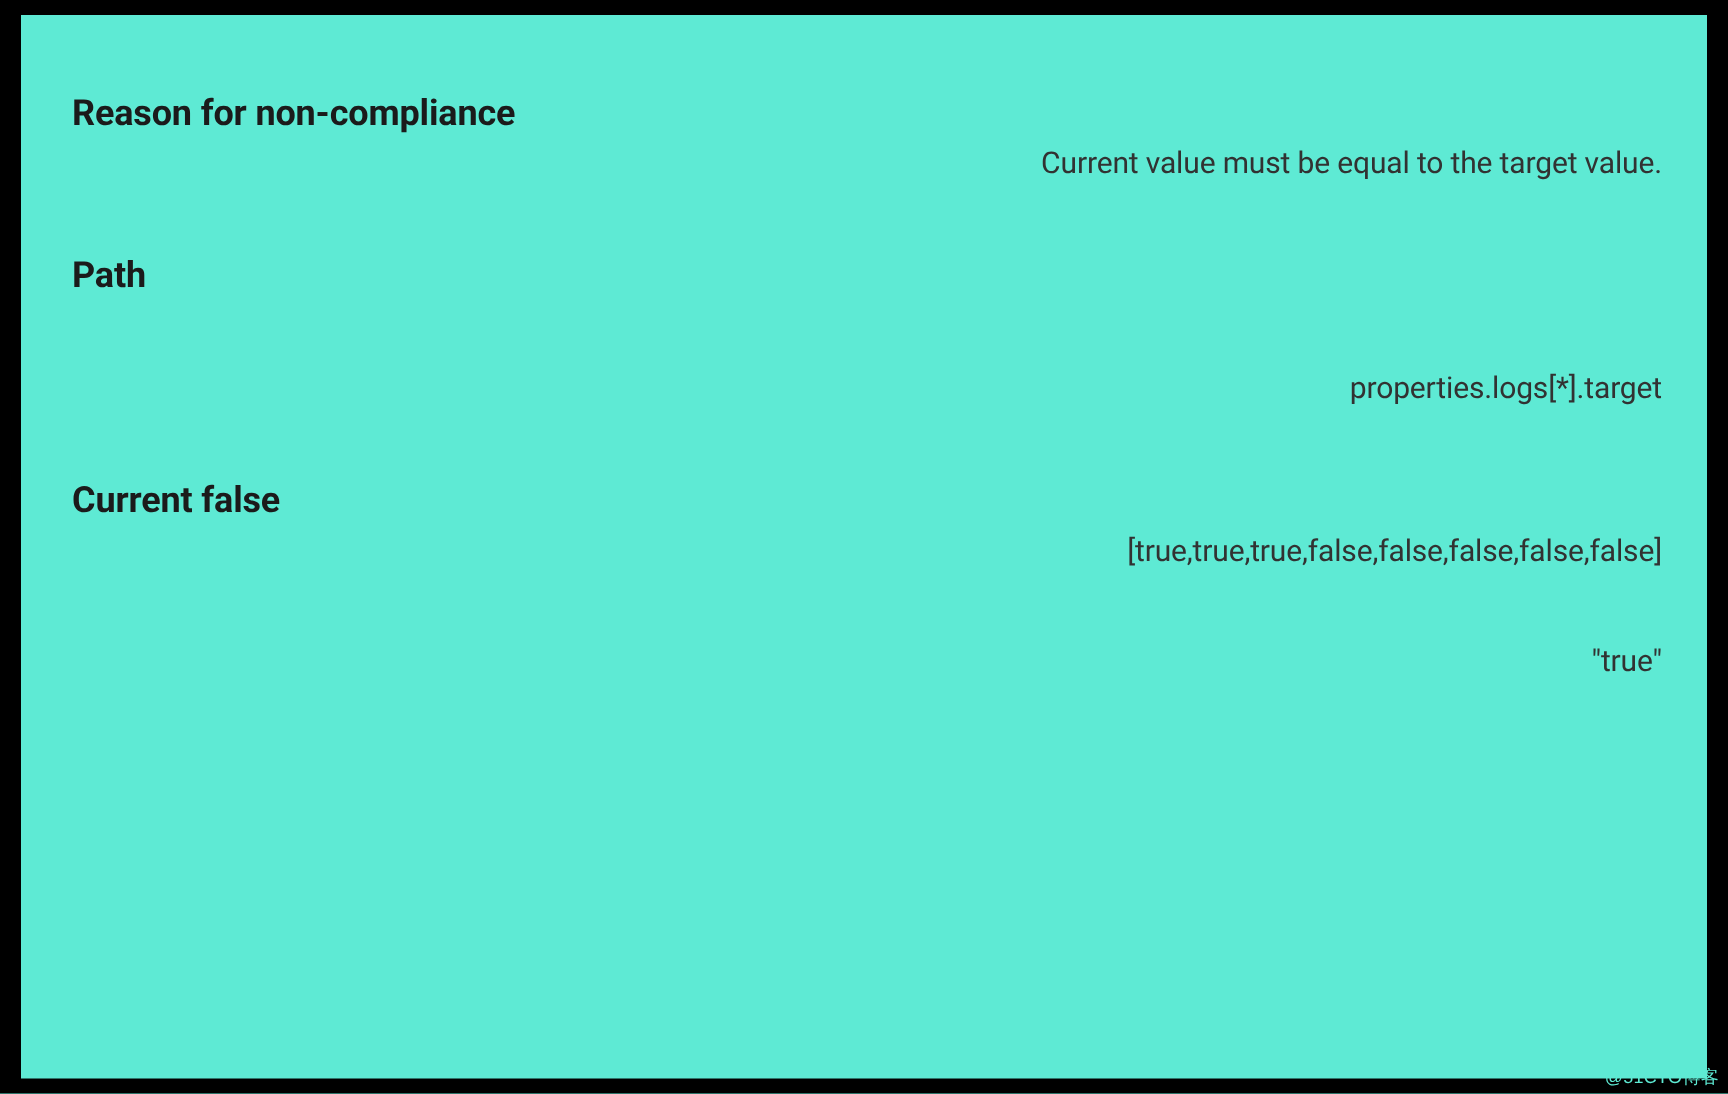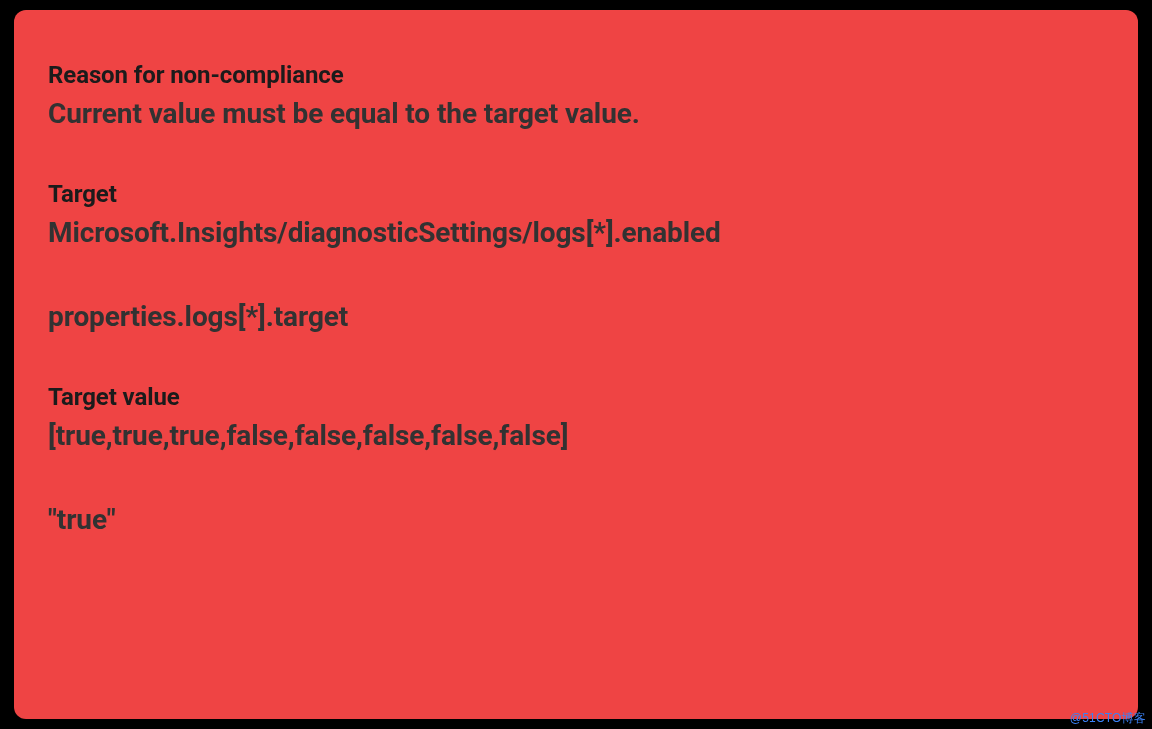--- a/index.html
+++ b/index.html
@@ -8,78 +8,77 @@
       box-sizing: border-box;
     }
     body {
       font-family: "Segoe UI", -apple-system, BlinkMacSystemFont, Roboto, "Helvetica Neue", Arial, sans-serif;
       background: #000;
       width: 1152px;
       height: 729px;
       position: relative;
     }
     .panel {
-      background: #ef4444;
+      background: #5eead4;
       position: absolute;
       top: 10px;
       left: 14px;
       right: 14px;
       bottom: 10px;
       padding: 50px 30px 30px 34px;
-      border-radius: 12px;
     }
     .section {
       margin-bottom: 46px;
     }
     .section-label {
       font-weight: 700;
       font-size: 24px;
       color: #1b1b1b;
       line-height: 1.3;
       margin-bottom: 4px;
       letter-spacing: -0.1px;
     }
     .section-value {
-      font-weight: 700;
-      font-size: 28px;
+      font-weight: 400;
+      font-size: 20px;
       color: #323232;
       line-height: 1.35;
       letter-spacing: -0.1px;
+      text-align: right;
     }
     .watermark {
       position: absolute;
       right: 6px;
       bottom: 2px;
       font-size: 12px;
-      color: #3b82f6;
+      color: #5eead4;
       letter-spacing: 0.2px;
       font-family: Arial, sans-serif;
     }
   </style>
 </head>
 <body>
 
 <div class="panel">
 
   <div class="section">
     <div class="section-label">Reason for non-compliance</div>
     <div class="section-value">Current value must be equal to the target value.</div>
   </div>
 
   <div class="section">
-    <div class="section-label">Target</div>
-    <div class="section-value">Microsoft.Insights/diagnosticSettings/logs[*].enabled</div>
+    <div class="section-label">Path</div>
   </div>
 
   <div class="section">
     <div class="section-value">properties.logs[*].target</div>
   </div>
 
   <div class="section">
-    <div class="section-label">Target value</div>
+    <div class="section-label">Current false</div>
     <div class="section-value">[true,true,true,false,false,false,false,false]</div>
   </div>
 
   <div class="section">
     <div class="section-value">"true"</div>
   </div>
 
 </div>
 
 <div class="watermark">@51CTO博客</div>

